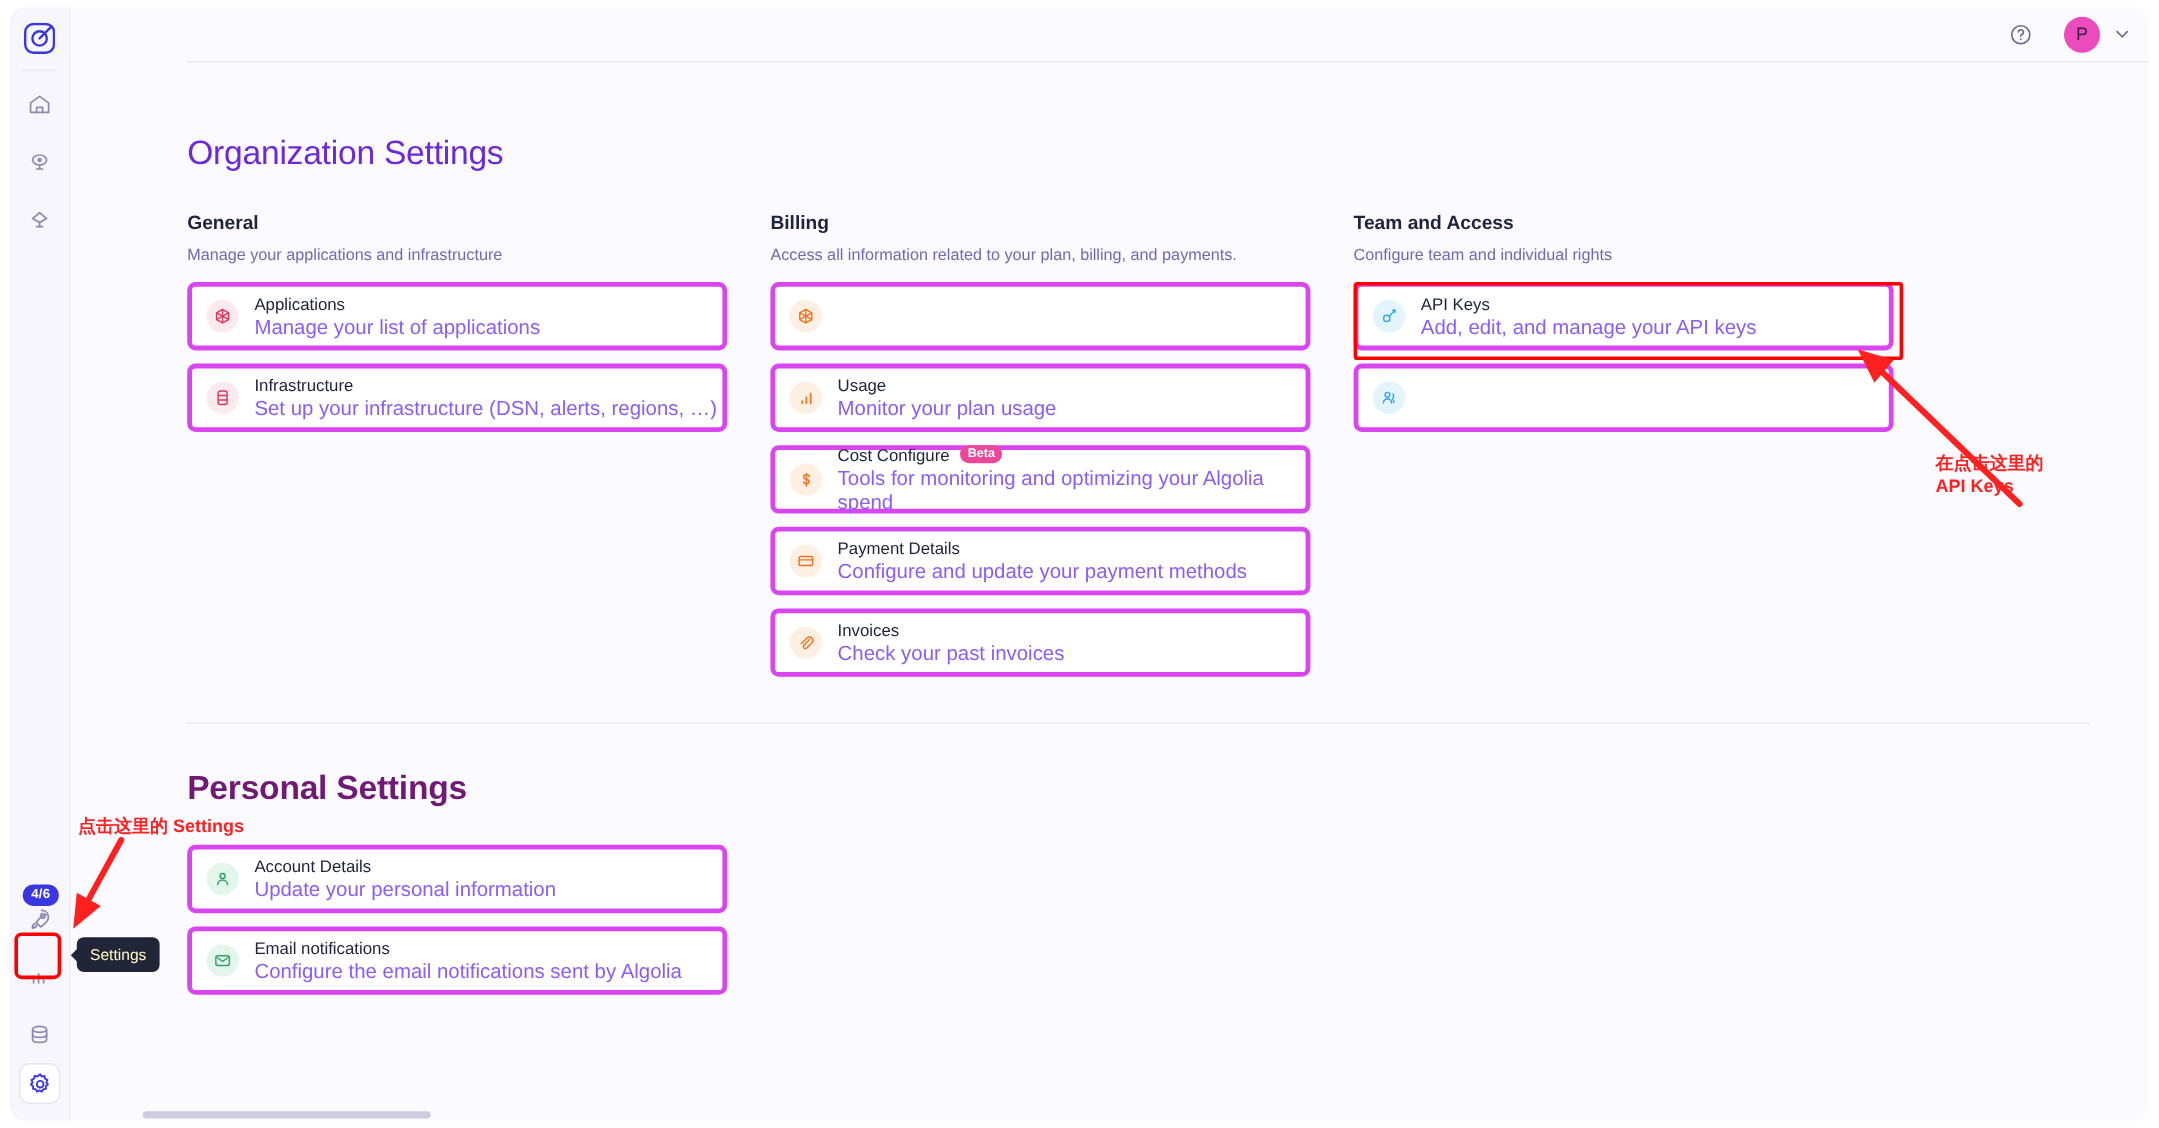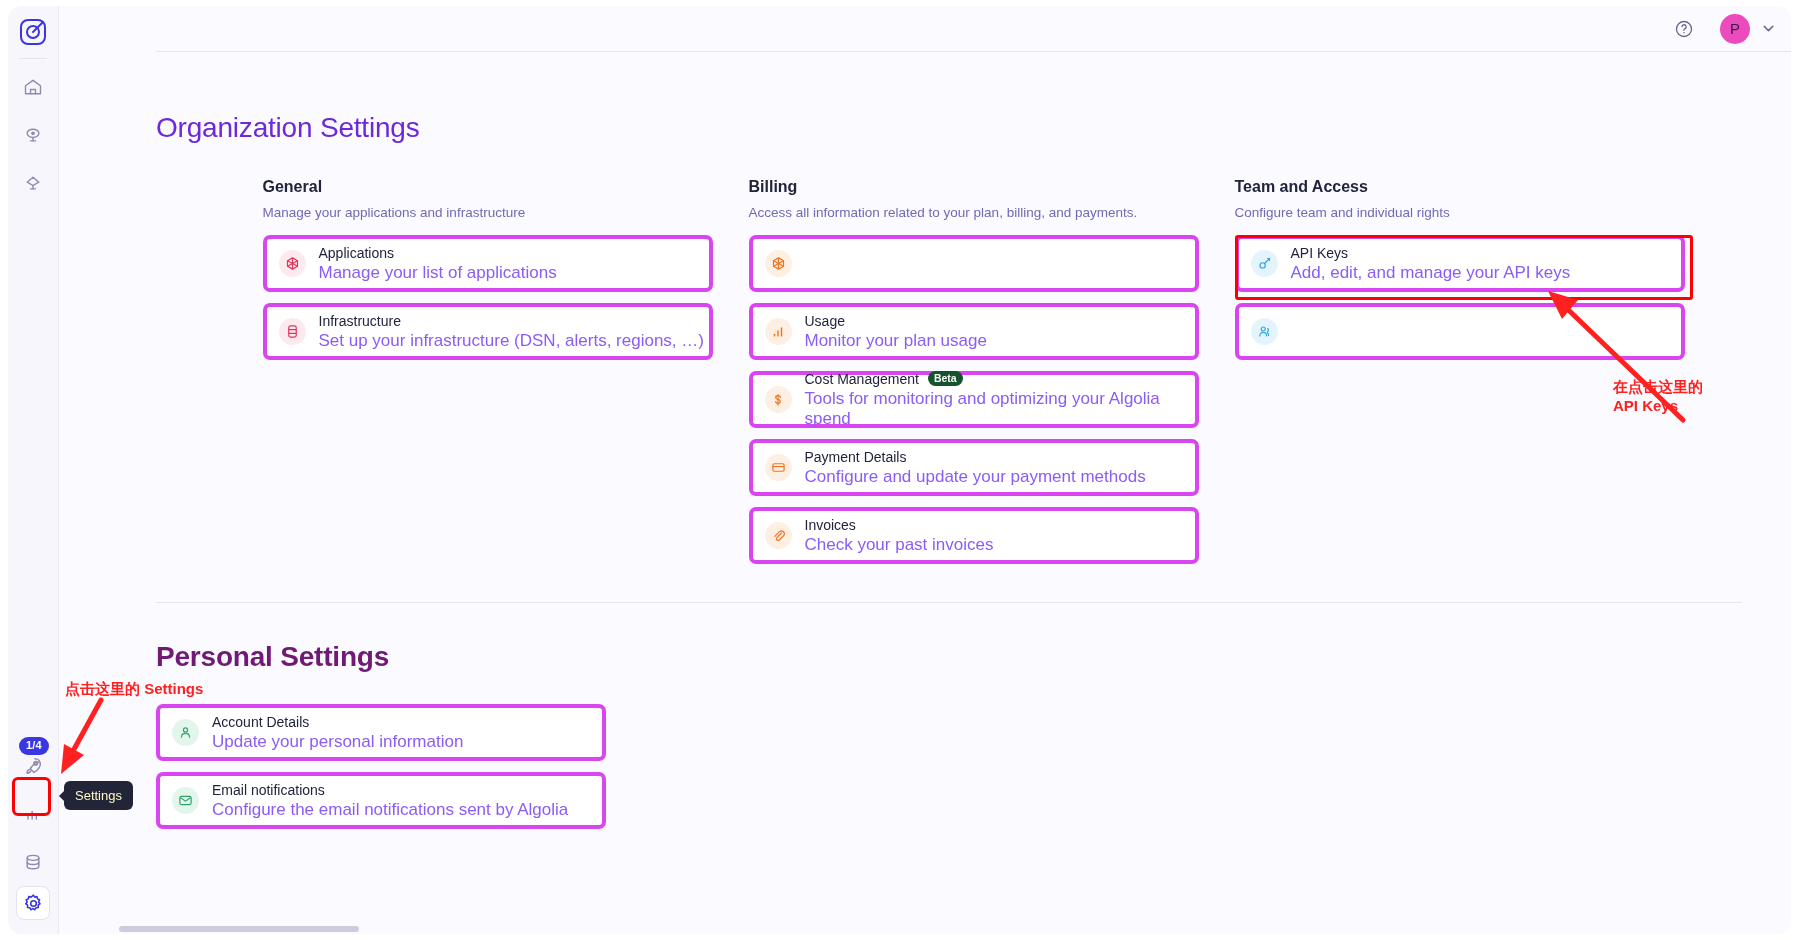--- a/index.html
+++ b/index.html
@@ -148,21 +148,20 @@
     margin: 60px 0 0 97px;
     font-size: 28px;
     font-weight: normal;
     color: #6d28d9;
     letter-spacing: -0.2px;
   }
   .columns {
     display: flex;
     margin: 34px 0 0 97px;
     gap: 36px;
-    justify-content: center;
   }
   .col { width: 450px; }
   .col-title {
     font-size: 16px;
     font-weight: bold;
     color: #21243d;
   }
   .col-sub {
     font-size: 13.5px;
     color: #6f6ab5;
@@ -185,21 +184,21 @@
     border-radius: 50%;
     display: flex; align-items: center; justify-content: center;
     flex: none;
     margin-right: 13px;
   }
   .card-text { display: flex; flex-direction: column; gap: 2px; }
   .card-title-row { display: flex; align-items: center; gap: 9px; }
   .card-title { font-size: 14px; color: #21243d; }
   .card-sub { font-size: 17px; color: #8b5cf6; }
   .beta {
-    background: #14532d;
+    background: #ec4899;
     color: #ffffff;
     font-size: 10.5px;
     font-weight: bold;
     padding: 2px 6px 3px 6px;
     border-radius: 8px;
     line-height: 1;
   }
   .card-highlight {
     position: absolute;
     left: -4px; top: -4px;
@@ -289,21 +288,21 @@
           <path d="M5 11 L12 5 L19 11 L12 15 Z"></path>
           <path d="M12 15 v4"></path>
           <path d="M9 19 h6"></path>
         </svg>
       </div>
 
       <div class="rail-spacer"></div>
 
       <div class="rail-bottom">
         <div class="rocket-wrap">
-          <span class="rocket-badge">1/4</span>
+          <span class="rocket-badge">4/6</span>
           <svg width="22" height="22" viewBox="0 0 24 24" fill="none" stroke="#8e8bb0" stroke-width="1.6" stroke-linecap="round" stroke-linejoin="round">
             <path d="M14 4c3.5 0 6 2.5 6 6 0 4-4 7-7 9l-4-4c2-3 5-7 9-7"></path>
             <circle cx="15" cy="9" r="2"></circle>
             <path d="M8 16c-1.5 .5-2.5 2-2.5 4 2 0 3.5-1 4-2.5"></path>
           </svg>
         </div>
         <div class="rail-btn">
           <svg width="20" height="20" viewBox="0 0 24 24" fill="none" stroke="#8e8bb0" stroke-width="1.7" stroke-linecap="round">
             <path d="M6 15 v3"></path>
               <path d="M11 9 v9"></path>
@@ -419,21 +418,21 @@
 
             <div class="card">
               <span class="card-ico" style="background:#fdf0e3">
                 <svg width="14" height="14" viewBox="0 0 24 24" fill="none" stroke="#f0711f" stroke-width="2" stroke-linecap="round">
                   <path d="M12 3 v18"></path>
                   <path d="M16 7.5 c0-2-2-3-4-3 s-4 1-4 3 2 3 4 3.5 4 1.5 4 3.5-2 3-4 3-4-1-4-3"></path>
                 </svg>
               </span>
               <div class="card-text">
                 <div class="card-title-row">
-                  <span class="card-title">Cost Management</span>
+                  <span class="card-title">Cost Configure</span>
                   <span class="beta">Beta</span>
                 </div>
                 <span class="card-sub">Tools for monitoring and optimizing your Algolia spend</span>
               </div>
             </div>
 
             <div class="card">
               <span class="card-ico" style="background:#fdf0e3">
                 <svg width="15" height="15" viewBox="0 0 24 24" fill="none" stroke="#f0711f" stroke-width="1.9">
                   <rect x="3" y="6" width="18" height="12" rx="2.5"></rect>

